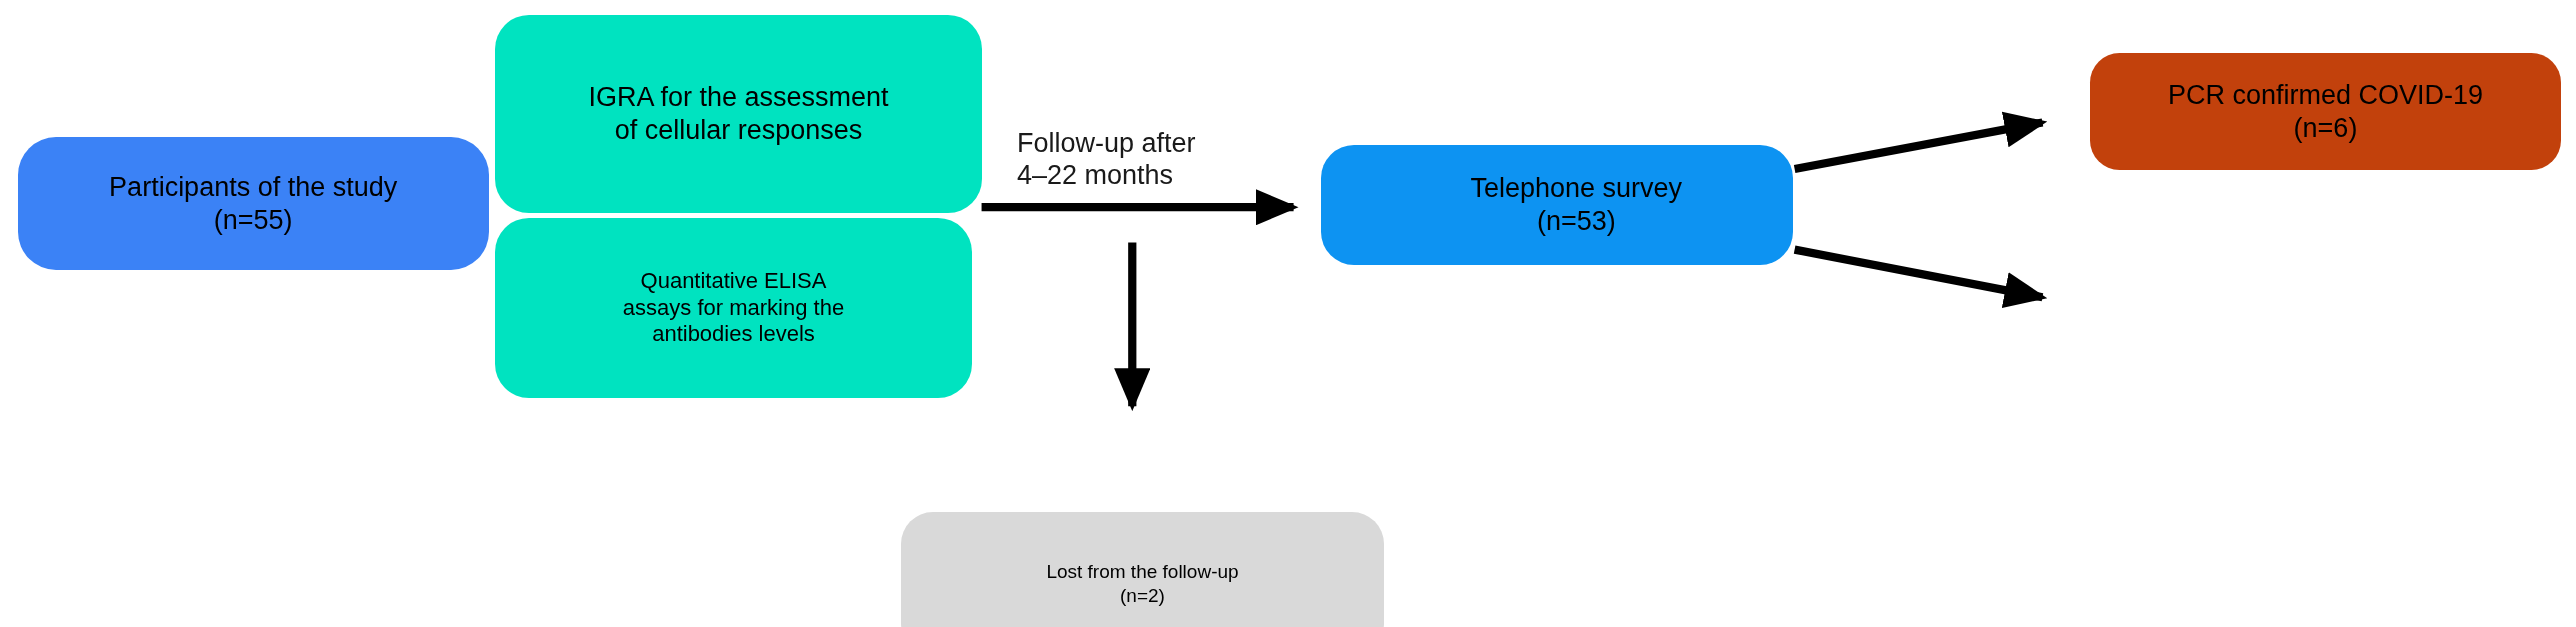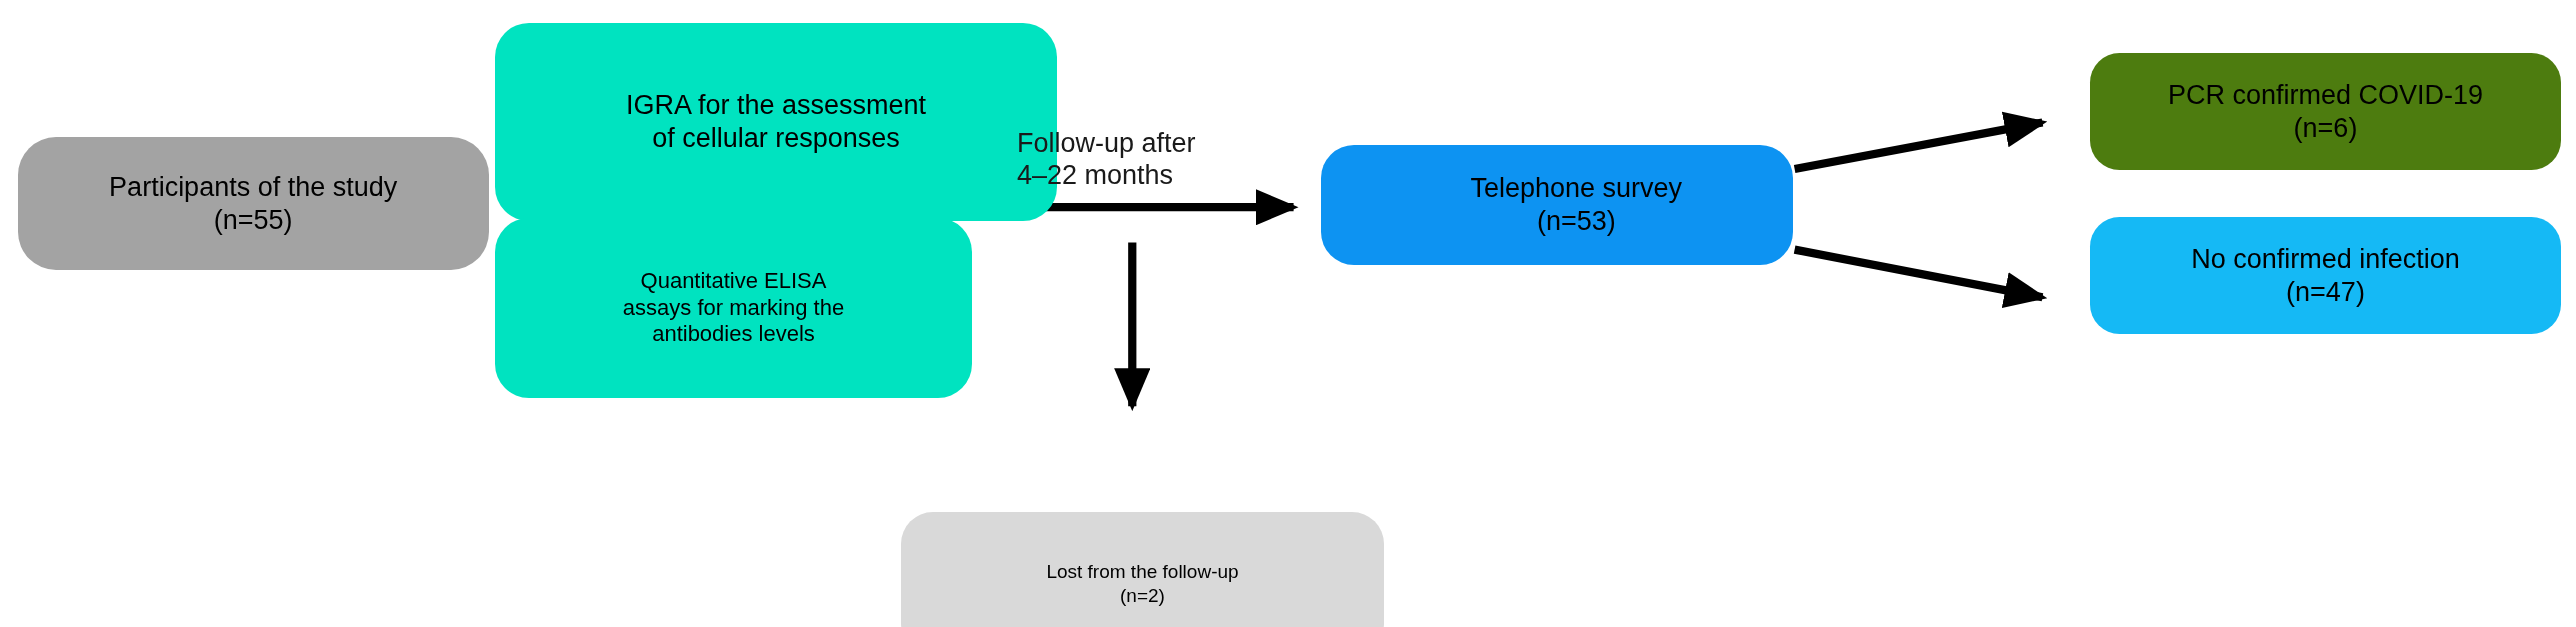--- a/index.html
+++ b/index.html
@@ -40,25 +40,25 @@
   }
   .edge-label {
     position: absolute;
     color: #1a1a1a;
     text-align: left;
     white-space: pre-line;
     line-height: 1.2;
   }
 
   
-  #node-participants { left: 17.7px;   top: 137px; width: 471px;  height: 133px; border-radius: 38px; background: #a3a3a3; font-size: 27px; }
-  #node-igra         { left: 495px;  top: 23px;  width: 562px;  height: 198px; border-radius: 34px; background: #00e3c0; font-size: 27px; }
+  #node-participants { left: 17.7px;   top: 137px; width: 471px;  height: 133px; border-radius: 38px; background: #3b82f6; font-size: 27px; }
+  #node-igra         { left: 495px;  top: 15px;  width: 487px;  height: 198px; border-radius: 34px; background: #00e3c0; font-size: 27px; }
   #node-elisa        { left: 495px;  top: 218px; width: 477px;  height: 180px; border-radius: 34px; background: #00e3c0; font-size: 22px; }
   #node-telephone    { left: 1321px; top: 145px; width: 472px;  height: 120px; border-radius: 33px; background: #0d93f2; font-size: 27px; padding-left: 48px; }
-  #node-pcr          { left: 2090px; top: 53px;  width: 471px;  height: 117px; border-radius: 29.5px; background: #4d7c0f; font-size: 27px; }
+  #node-pcr          { left: 2090px; top: 53px;  width: 471px;  height: 117px; border-radius: 29.5px; background: #c2410c; font-size: 27px; }
   #node-noinfection  { left: 2090px; top: 217px; width: 471px;  height: 117px; border-radius: 29.5px; background: #15b9f5; font-size: 27px; }
   #node-lost         { left: 901px; top: 473px; width: 483px;  height: 143px; border-radius: 32px; background: #d9d9d9; font-size: 19px; margin-top: 39px; }
 
   #label-followup { left: 1017px; top: 127px; font-size: 27px; }
 </style>
 </head>
 <body>
 
 <div id="canvas">
 
@@ -97,24 +97,20 @@
   <div class="node" id="node-telephone">
     <span class="label">Telephone survey
 (n=53)</span>
   </div>
 
   <div class="node" id="node-pcr">
     <span class="label">PCR confirmed COVID-19
 (n=6)</span>
   </div>
 
-  <div class="node" id="node-noinfection">
-    <span class="label">No confirmed infection
-(n=47)</span>
-  </div>
 
   <div class="node" id="node-lost">
     <span class="label">Lost from the follow-up
 (n=2)</span>
   </div>
 
   <div class="edge-label" id="label-followup">Follow-up after
 4–22 months</div>
 
 </div>

